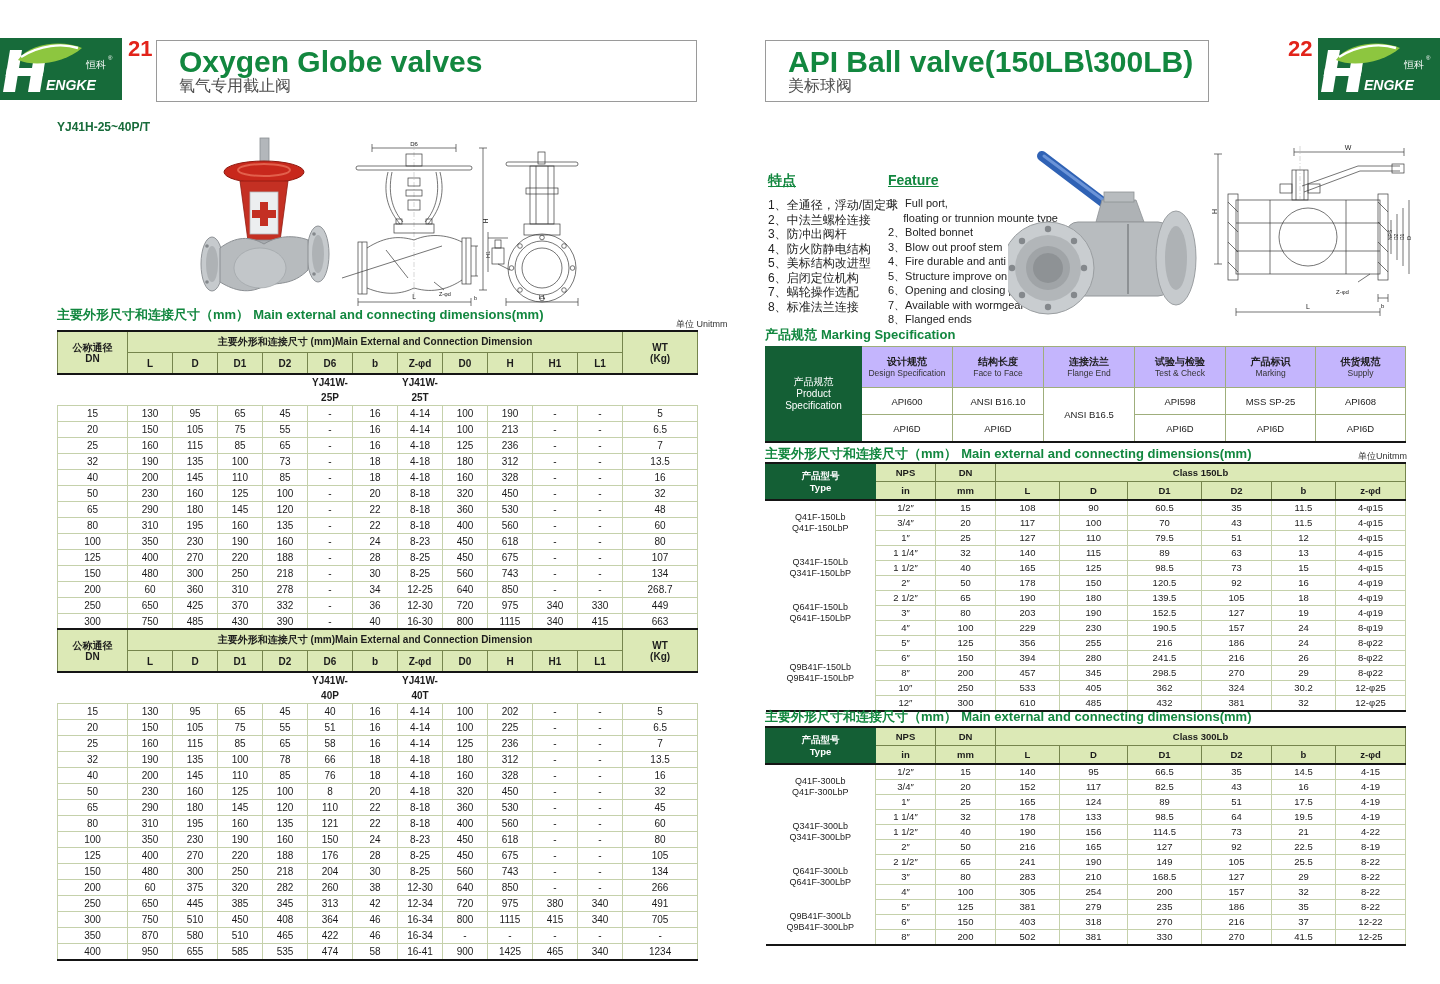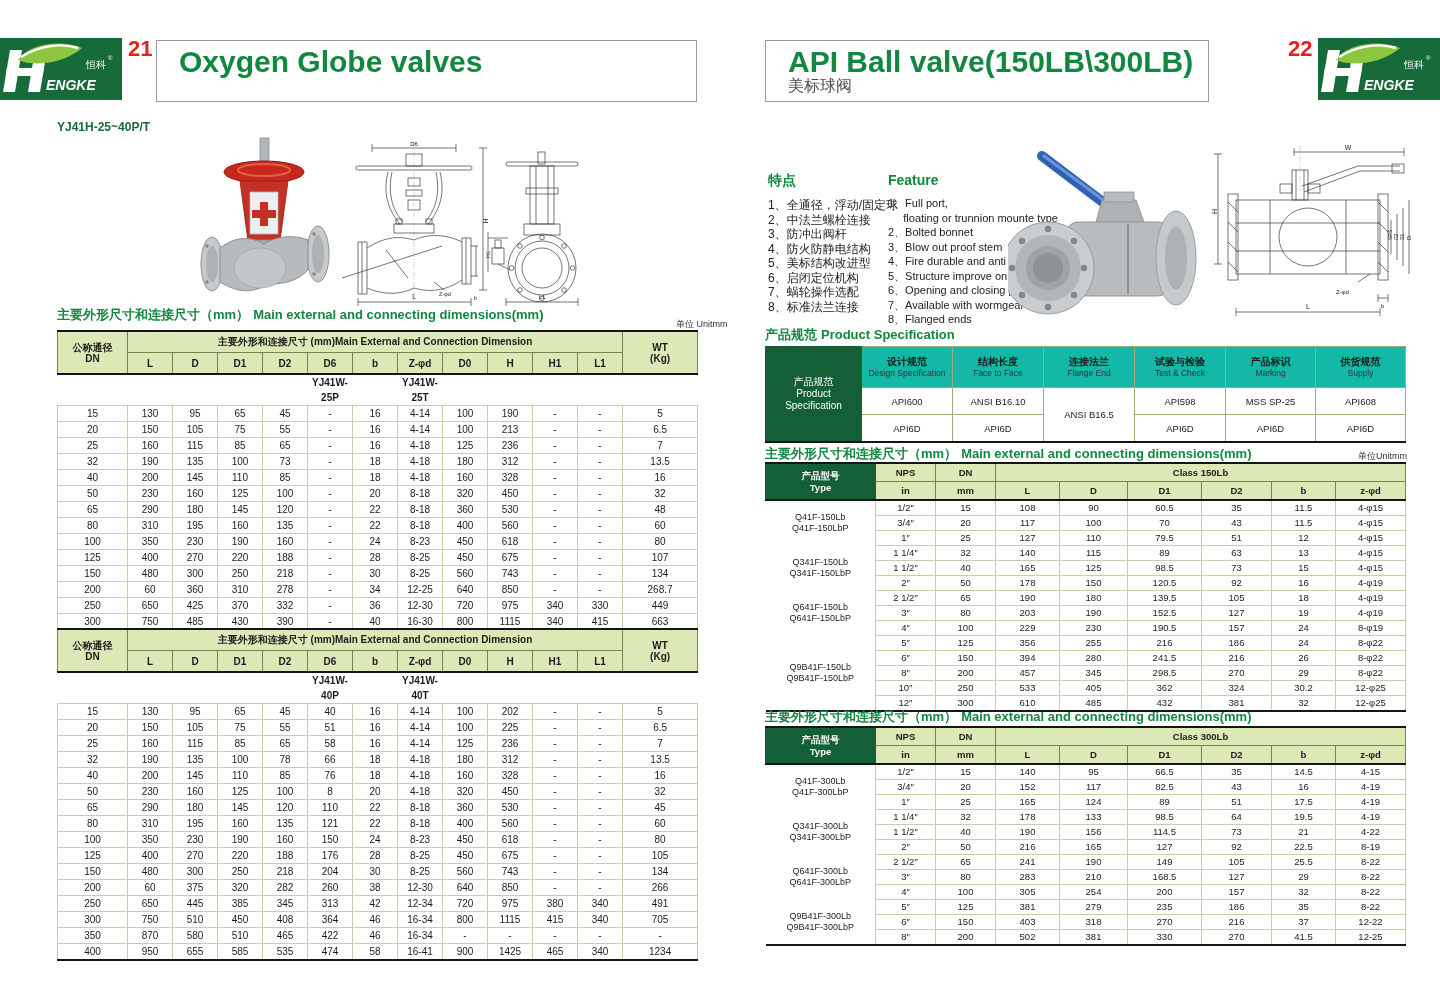--- a/index.html
+++ b/index.html
@@ -24,28 +24,28 @@
   
   .dims-table{position:absolute;border-collapse:collapse;table-layout:fixed;width:640px;font-size:10px;color:#1c1c1c;}
   .dims-table thead{border-top:2px solid #151515;border-bottom:2px solid #151515;}
   .dims-table tbody{border-bottom:2px solid #151515;}
   .dims-table th{background:#dce9b6;font-weight:bold;border:1px solid #76854d;padding:0;height:20px;font-size:10px;}
   .dims-table th div{line-height:11px;}
   .dims-table td{border:1px solid #c5d1ab;text-align:center;padding:0;height:15px;line-height:15px;}
   .dims-table tr.variant-row td{border:none;border-bottom:1px solid #c5d1ab;font-weight:bold;height:15px;}
   
   .feat-col{position:absolute;top:172px;}
-  .feat-title{color:#12873f;font-weight:bold;font-size:14px;margin-bottom:8px;}
+  .feat-title{color:#12873f;font-weight:bold;font-size:14px;margin-bottom:8px;text-decoration:underline;}
   .feat-line{font-size:11px;line-height:14.5px;color:#222;white-space:pre;}
   .feat-cn .feat-line{font-size:12px;}
   .spec-table{position:absolute;border-collapse:collapse;table-layout:fixed;width:640px;font-size:9.5px;color:#1c1c1c;}
   .spec-table th,.spec-table td{border:1px solid #9fae7c;padding:0;text-align:center;}
   .spec-table .corner{background:#145f35;color:#fff;font-size:10px;border:1px solid #145f35;}
   .spec-table .corner div{line-height:12px;}
-  .spec-table th{background:#14b8a6;height:40px;}
+  .spec-table th{background:#c4b5fd;height:40px;}
   .spec-table th .cn{font-size:10px;font-weight:bold;line-height:13px;}
   .spec-table th .en{font-size:8.5px;font-weight:normal;line-height:11px;color:#333;}
   .spec-table td{height:26px;}
   .spec-table tbody{border-bottom:2px solid #151515;}
   .rt-table{position:absolute;border-collapse:collapse;table-layout:fixed;width:640px;font-size:9.5px;color:#1c1c1c;}
   .rt-table thead{border-top:2px solid #151515;border-bottom:2px solid #151515;}
   .rt-table tbody{border-bottom:2px solid #151515;}
   .rt-table th{background:#dce9b6;font-weight:bold;border:1px solid #76854d;height:17px;padding:0;font-size:9.5px;margin-left:16px;}
   .rt-table th.type-th{background:#145f35;color:#fff;border:1px solid #145f35;}
   .rt-table th.type-th div{line-height:12px;}
@@ -69,20 +69,21 @@
       <path d="M18,22 C30,4 64,2 82,10 C66,24 36,30 18,22 Z" fill="#8dc63f"></path>
       <path d="M21,19 C40,7 62,5 78,10" stroke="#ffffff" stroke-width="2.4" fill="none"></path>
       <text x="46" y="52" font-size="14" font-style="italic" font-weight="bold" fill="#ffffff">ENGKE</text>
       <text x="86" y="30" font-size="10" fill="#ffffff">恒科</text>
       <text x="108" y="22" font-size="6" fill="#ffffff">®</text>
     </svg>
   </div>
   <div class="pagenum pn-left">21</div>
   <div class="title-box tb-left">
     <div class="title-en">Oxygen Globe valves</div>
+    <div class="title-cn">氧气专用截止阀</div>
   </div>
 
   <div class="title-box tb-right">
     <div class="title-en">API Ball valve(150LB\300LB)</div>
     <div class="title-cn">美标球阀</div>
   </div>
   <div class="pagenum pn-right">22</div>
   <div class="logo-box logo-right">
     <svg width="122" height="62" viewBox="0 0 122 62">
       <polygon points="10,12 22,12 15,54 3,54" fill="#ffffff"></polygon>
@@ -885,21 +886,21 @@
     <text x="178" y="98" font-size="5" fill="#222" transform="rotate(-90 181 95)">NPS</text>
     <text x="184" y="98" font-size="5" fill="#222" transform="rotate(-90 187 95)">D2</text>
     <text x="190" y="98" font-size="5" fill="#222" transform="rotate(-90 193 95)">D1</text>
     <text x="197" y="98" font-size="5.5" fill="#222" transform="rotate(-90 200 95)">D</text>
     <text x="128" y="152" font-size="6" fill="#222">Z-φd</text>
     <text x="173" y="166" font-size="6" fill="#222">b</text>
     <text x="100" y="167" font-size="7" fill="#222" text-anchor="middle">L</text>
   </svg>
 
   <div class="sec-title" style="left:765px;top:326px;">
-    <span>产品规范</span><span class="en">Product Specification</span>
+    <span>产品规范</span><span class="en">Marking Specification</span>
   </div>
 
   <table class="spec-table" style="left:765px;top:346px;">
     <colgroup>
         <col style="width:96px">
         <col style="width:91px">
         <col style="width:91px">
         <col style="width:91px">
         <col style="width:91px">
         <col style="width:90px">

